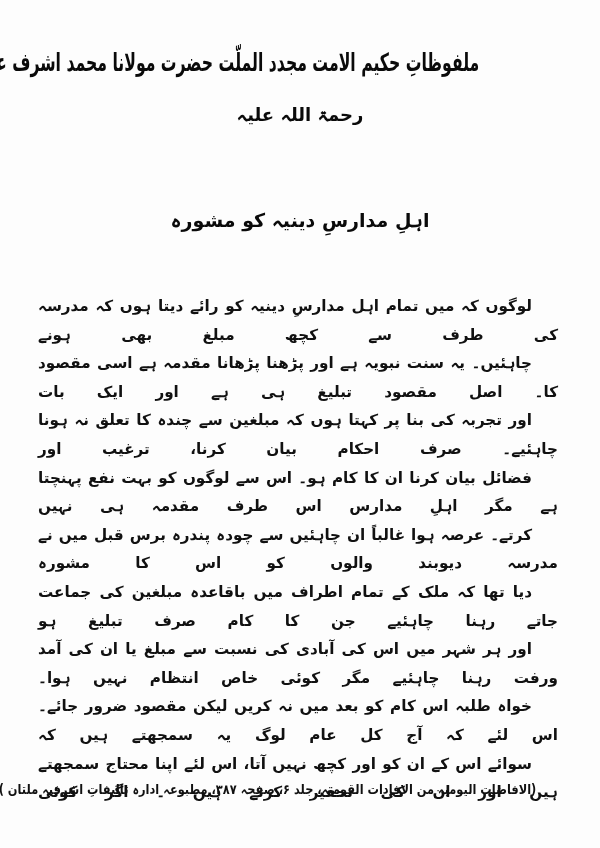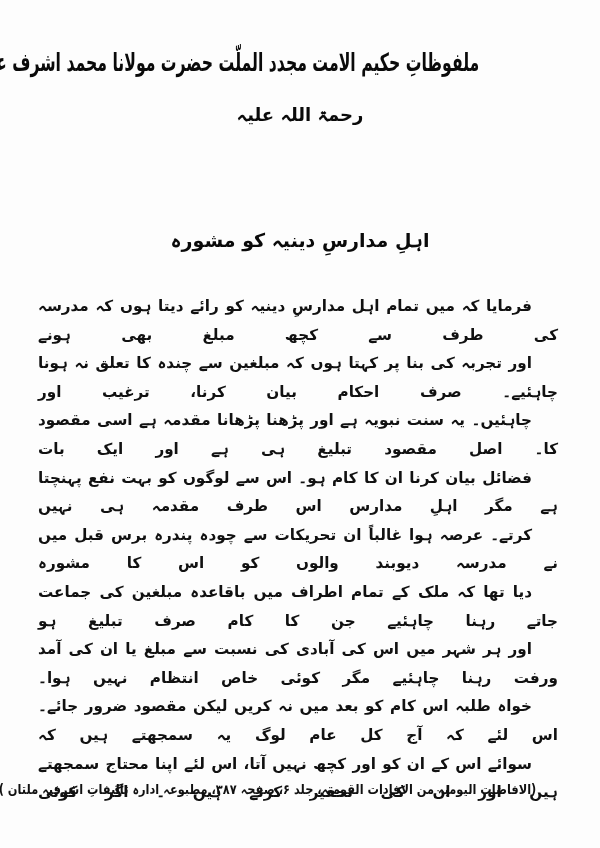--- a/index.html
+++ b/index.html
@@ -53,21 +53,20 @@
   .section-heading {
     position: absolute;
     top: 206px;
     left: 0;
     right: 0;
     text-align: center;
     font-size: 19px;
     font-weight: 700;
     color: #0a0a0a;
     line-height: 1.5;
-    margin-top: 20px;
   }
 
   
   .body-block {
     position: absolute;
     top: 292px;
     right: 42px;
     left: 38px;
     text-align: justify;
     text-align-last: justify;
@@ -110,25 +109,25 @@
 
   <div class="title-block">
     <div class="doc-title" style="transform: scaleX(0.627); transform-origin: center center;">ملفوظاتِ حکیم الامت مجدد الملّت حضرت مولانا محمد اشرف علی تھانوی</div>
     <div class="doc-honorific">رحمۃ اللہ علیہ</div>
   </div>
 
   <div class="section-heading">اہلِ مدارسِ دینیہ کو مشورہ</div>
 
   <div class="body-block">
     <p>
-      <span class="body-line">فرمایا کہ میں تمام اہل مدارسِ دینیہ کو رائے دیتا ہوں کہ مدرسہ کی طرف سے کچھ مبلغ بھی ہونے</span>
+      <span class="body-line">لوگوں کہ میں تمام اہل مدارسِ دینیہ کو رائے دیتا ہوں کہ مدرسہ کی طرف سے کچھ مبلغ بھی ہونے</span>
+      <span class="body-line">چاہئیں۔ یہ سنت نبویہ ہے اور پڑھنا پڑھانا مقدمہ ہے اسی مقصود کا۔ اصل مقصود تبلیغ ہی ہے اور ایک بات</span>
       <span class="body-line">اور تجربہ کی بنا پر کہتا ہوں کہ مبلغین سے چندہ کا تعلق نہ ہونا چاہئیے۔ صرف احکام بیان کرنا، ترغیب اور</span>
-      <span class="body-line">چاہئیں۔ یہ سنت نبویہ ہے اور پڑھنا پڑھانا مقدمہ ہے اسی مقصود کا۔ اصل مقصود تبلیغ ہی ہے اور ایک بات</span>
       <span class="body-line">فضائل بیان کرنا ان کا کام ہو۔ اس سے لوگوں کو بہت نفع پہنچتا ہے مگر اہلِ مدارس اس طرف مقدمہ ہی نہیں</span>
-      <span class="body-line">کرتے۔ عرصہ ہوا غالباً ان تحریکات سے چودہ پندرہ برس قبل میں نے مدرسہ دیوبند والوں کو اس کا مشورہ</span>
+      <span class="body-line">کرتے۔ عرصہ ہوا غالباً ان چاہئیں سے چودہ پندرہ برس قبل میں نے مدرسہ دیوبند والوں کو اس کا مشورہ</span>
       <span class="body-line">دیا تھا کہ ملک کے تمام اطراف میں باقاعدہ مبلغین کی جماعت جاتے رہنا چاہئیے جن کا کام صرف تبلیغ ہو</span>
       <span class="body-line">اور ہر شہر میں اس کی آبادی کی نسبت سے مبلغ یا ان کی آمد ورفت رہنا چاہئیے مگر کوئی خاص انتظام نہیں ہوا۔</span>
       <span class="body-line">خواہ طلبہ اس کام کو بعد میں نہ کریں لیکن مقصود ضرور جائے۔ اس لئے کہ آج کل عام لوگ یہ سمجھتے ہیں کہ</span>
       <span class="body-line">سوائے اس کے ان کو اور کچھ نہیں آتا، اس لئے اپنا محتاج سمجھتے ہیں اور ان کی تحقیر کرتے ہیں ۔ اگر کوئی</span>
 
     </p>
   </div>
 
   <div class="citation" style="transform: scaleX(0.85); transform-origin: center center;">(الافاضات الیومیہ من الافادات القومیہ، جلد ۶، صفحہ ۳۸۷، مطبوعہ ادارہ تالیفاتِ اشرفیہ ملتان )</div>
 

